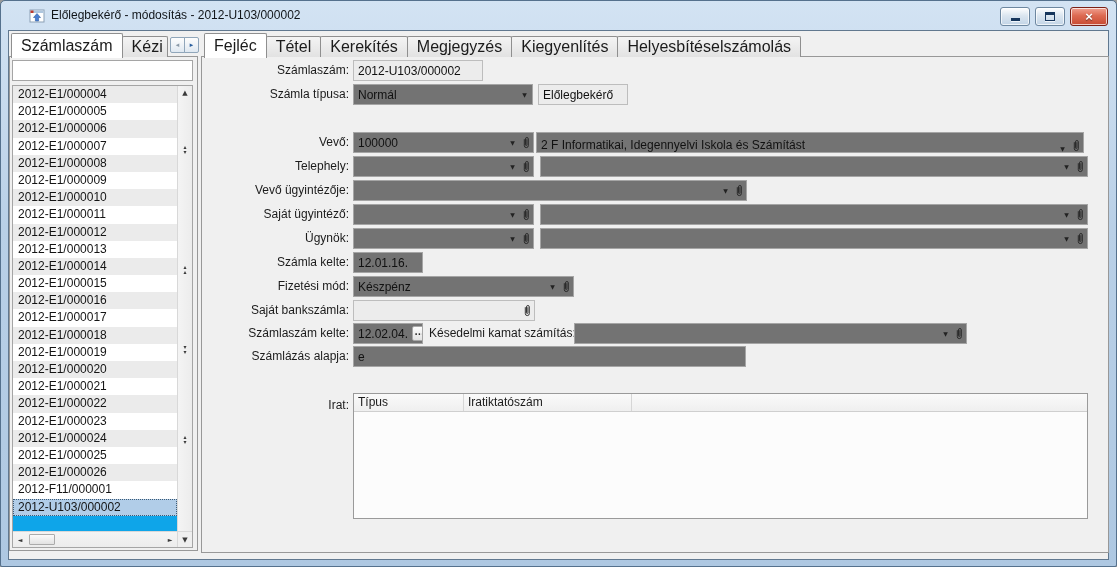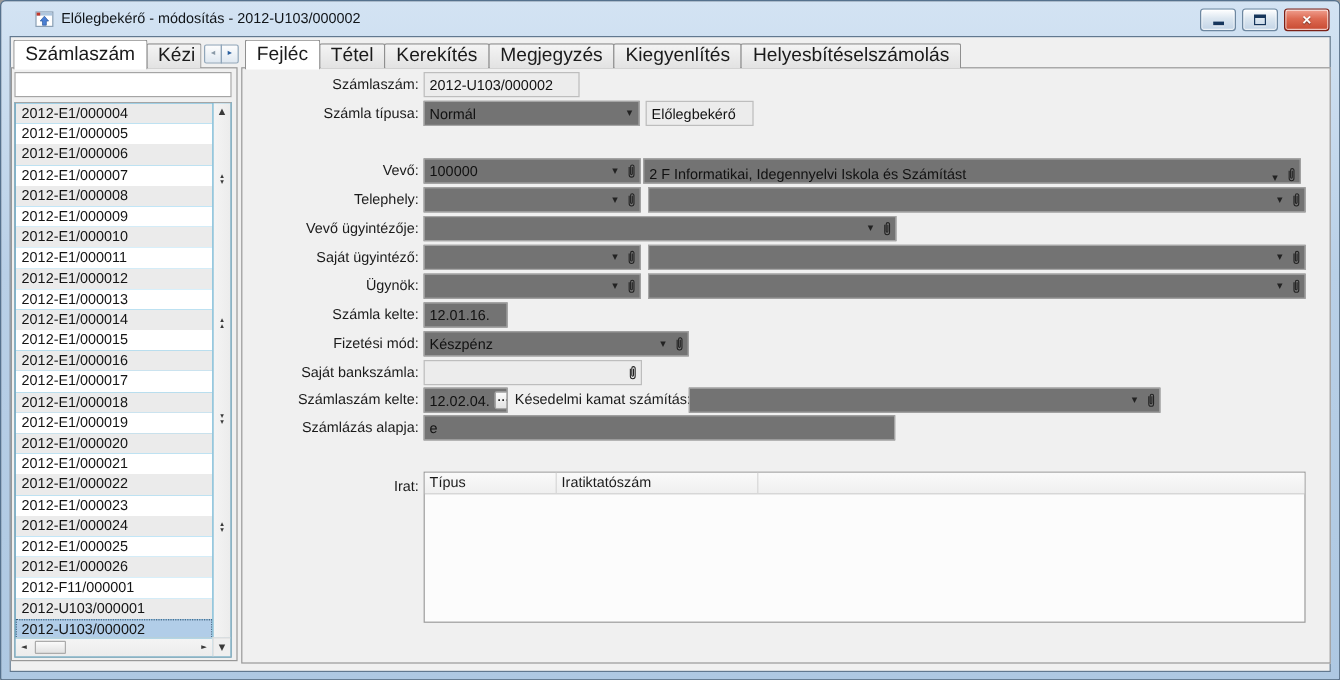--- a/index.html
+++ b/index.html
@@ -141,21 +141,20 @@
           <div class="list-item alt">2012-E1/000018</div>
           <div class="list-item">2012-E1/000019</div>
           <div class="list-item alt">2012-E1/000020</div>
           <div class="list-item">2012-E1/000021</div>
           <div class="list-item alt">2012-E1/000022</div>
           <div class="list-item">2012-E1/000023</div>
           <div class="list-item alt">2012-E1/000024</div>
           <div class="list-item">2012-E1/000025</div>
           <div class="list-item alt">2012-E1/000026</div>
           <div class="list-item">2012-F11/000001</div>
-          <div class="list-item alt">2012-U103/000001</div>
           <div class="list-item sel">2012-U103/000002</div>
         </div>
         <div class="vsb">
           <div class="sbglyph" style="top:4px">▲</div>
           <div class="sbstack" style="top:58px">
               <span>▴</span>
               <span>▾</span>
             </div>
           <div class="sbstack" style="top:178px">
               <span>▴</span>

